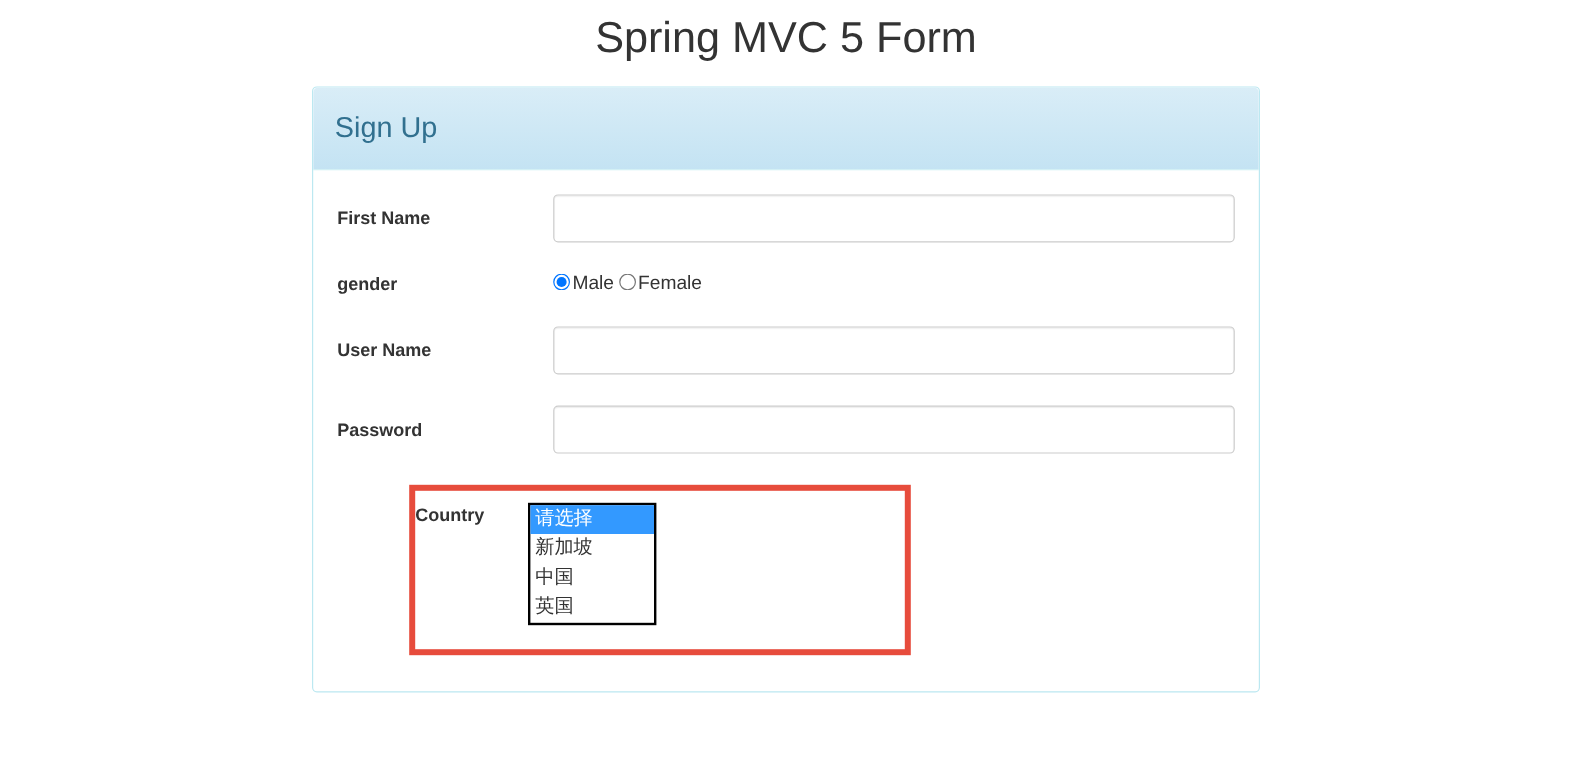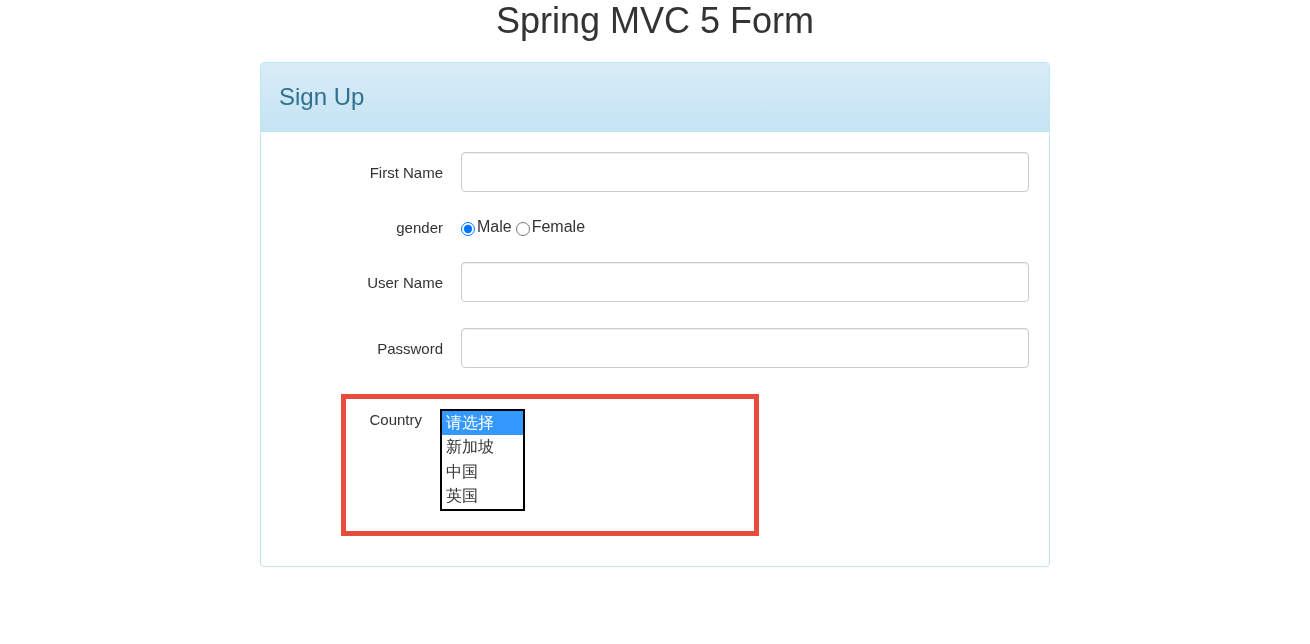--- a/index.html
+++ b/index.html
@@ -14,20 +14,21 @@
       color: #333;
       background: #fff;
       width: 1310px;
       height: 644px;
     }
 
     .page-title {
       text-align: center;
       font-size: 36px;
       font-weight: 500;
+      margin-top: 10px;
       margin-bottom: 20px;
       color: #333;
     }
 
     .panel {
       width: 790px;
       margin: 0 auto;
       border: 1px solid #bce8f1;
       border-radius: 4px;
       background: #fff;
@@ -48,22 +49,21 @@
     }
 
     .form-group {
       display: flex;
       align-items: center;
       margin-bottom: 26px;
     }
 
     .form-label {
       width: 180px;
-      text-align: right;
-      font-weight: 400;
+      font-weight: 700;
       font-size: 15px;
       padding-right: 18px;
     }
 
     .form-control {
       flex: 1;
       height: 40px;
       padding: 6px 12px;
       font-size: 14px;
       color: #555;
@@ -74,21 +74,21 @@
     }
 
     .radio-group {
       display: flex;
       align-items: center;
       font-size: 16px;
     }
 
     .radio-group label {
       display: flex;
-      align-items: flex-end;
+      align-items: flex-start;
       margin-right: 4px;
     }
 
     .radio-group input[type="radio"] {
       margin-right: 2px;
       width: 14px;
       height: 14px;
     }
 
     .highlight-box {
@@ -104,21 +104,21 @@
       align-items: flex-start;
       padding-top: 4px;
     }
 
     .highlight-box .form-label {
       width: 94px;
       padding-top: 2px;
     }
 
     .country-select {
-      width: 85px;
+      width: 107px;
       border: 2px solid #000;
       background: #fff;
       font-size: 16px;
       font-family: Arial, sans-serif;
     }
 
     .country-select .option {
       padding: 1px 4px;
       line-height: 1.4;
     }

